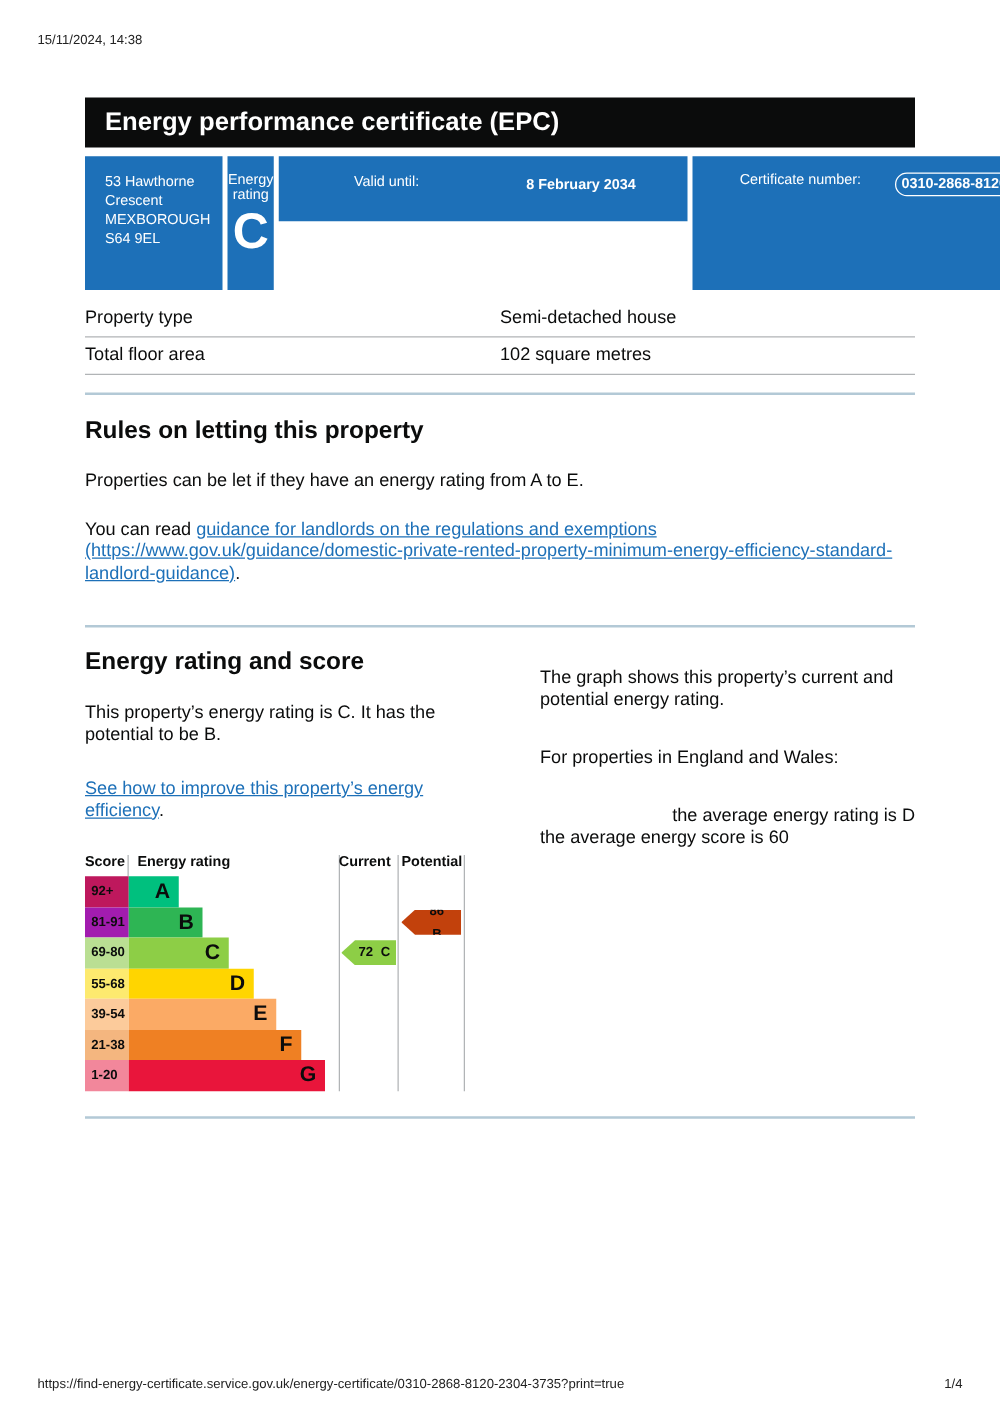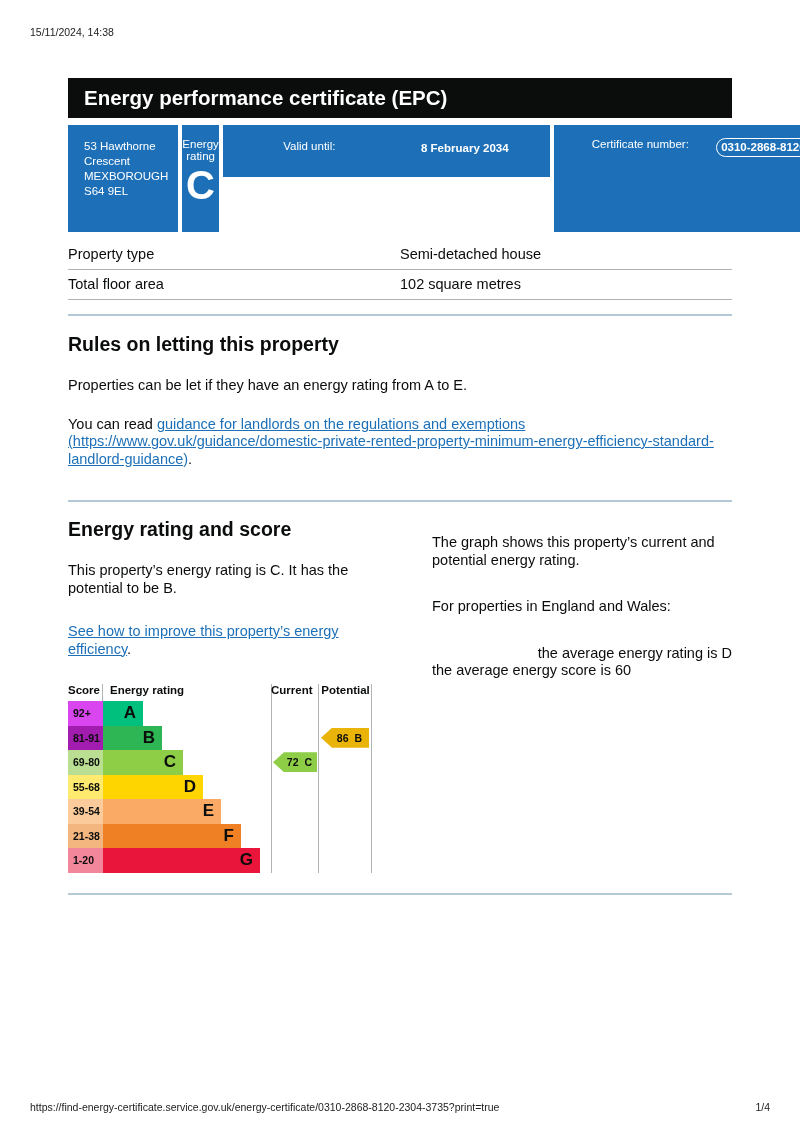--- a/index.html
+++ b/index.html
@@ -132,21 +132,21 @@
       <div class="chart">
         <div class="col-overlay overlay-current"></div>
         <div class="col-overlay overlay-potential"></div>
         <div class="chart-head head-score">Score</div>
         <div class="chart-head head-rating">Energy rating</div>
         <div class="chart-head head-current">Current</div>
         <div class="chart-head head-potential">Potential</div>
 
         <div class="chart-rows">
           <div class="chart-row">
-            <div class="score-cell" style="background: #d946ef; text-align: right;">92+</div>
+            <div class="score-cell" style="background: #be185d; text-align: right;">92+</div>
             <div class="bar" style="width: 40px; background: rgb(0, 192, 126);">
                 <span>A</span>
               </div>
           </div>
           <div class="chart-row">
             <div class="score-cell" style="background: #a21caf;">81-91</div>
             <div class="bar" style="width: 59px; background: rgb(46, 181, 84);">
                 <span>B</span>
               </div>
           </div>
@@ -179,21 +179,21 @@
             <div class="bar" style="width: 157px; background: rgb(233, 21, 59);">
                 <span>G</span>
               </div>
           </div>
         </div>
 
         <div class="arrow arrow-current" style="background: rgb(141, 206, 70); top: 68.25px;">
           <span>72</span>
             <span>C</span>
         </div>
-        <div class="arrow arrow-potential" style="background: #eab308; top: 43.75px;">
+        <div class="arrow arrow-potential" style="background: #c2410c; top: 43.75px; flex-direction: column;">
           <span>86</span>
             <span>B</span>
         </div>
       </div>
     </div>
 
     <div class="col-right">
       <p class="body-para">The graph shows this property’s current and potential energy rating.</p>
       <p class="body-para">For properties in England and Wales:</p>
       <p class="body-para" style="margin-bottom:0;">

